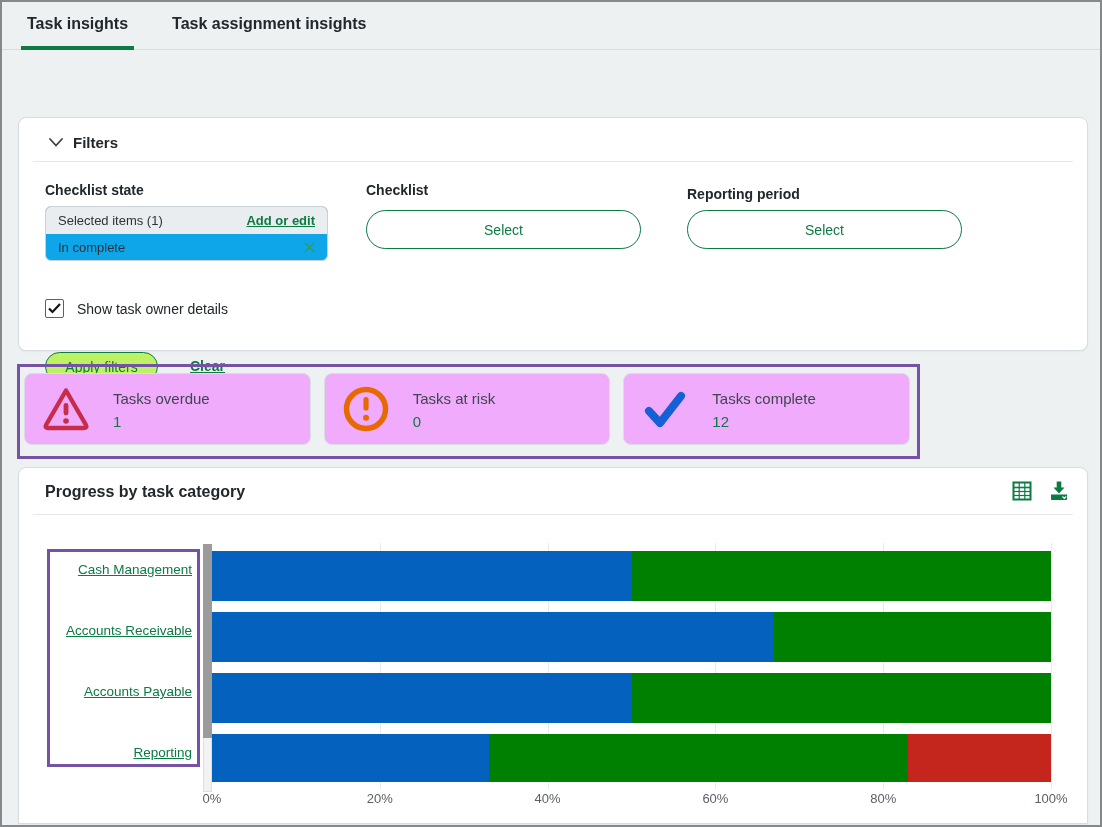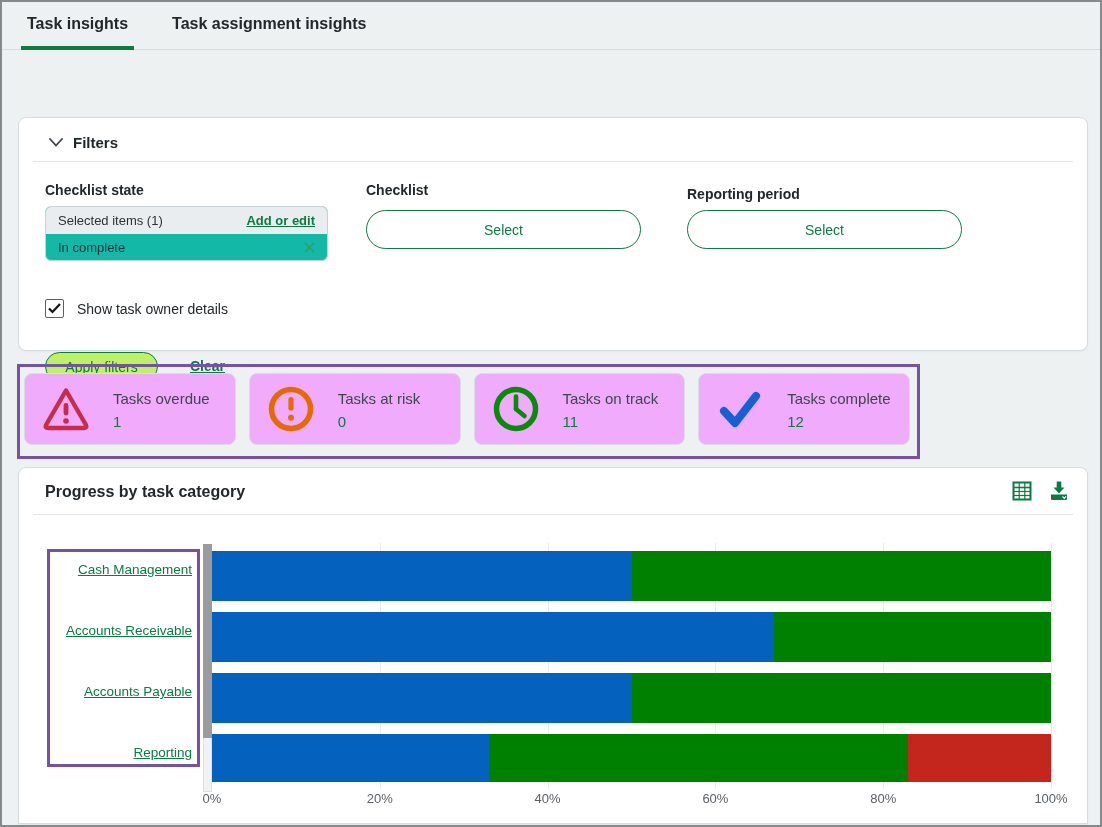--- a/index.html
+++ b/index.html
@@ -21,21 +21,21 @@
 
   
   .card{background:#fff; border:1px solid var(--card-border); border-radius:8px;
     box-shadow:0 1px 2px rgba(0,0,0,.04);}
   .filters-card{position:absolute; left:16px; top:70px; width:1070px; height:234px;margin-top:45px;}
   .filters-head{display:flex; align-items:center; gap:10px; padding:16px 14px 10px 30px;
     font-size:15px; font-weight:700; color:var(--text);}
   .filters-divider{border-top:1px solid #e3e7ea; margin:0 14px;}
   .field-label{position:absolute; font-size:14px; font-weight:700; color:var(--text);}
   .cs-box{position:absolute; left:26px; top:88px; width:283px; height:55px;
-    border:1px solid #c9d0d6; border-radius:6px; overflow:hidden; background:#14b8a6;}
+    border:1px solid #c9d0d6; border-radius:6px; overflow:hidden; background:#0ea5e9;}
   .cs-head{height:27px; background:#eaedef; display:flex; align-items:center;
     justify-content:space-between; padding:0 12px; font-size:13px; color:#2c3236;}
   .cs-row{height:27px; display:flex; align-items:center; justify-content:space-between;
     padding:0 12px; font-size:13px; color:#2c3236;}
   .link{color:var(--green); text-decoration:underline; cursor:pointer;}
   .pill{position:absolute; top:92px; width:275px; height:39px; border:1px solid var(--green);
     border-radius:20px; background:#fff; color:var(--green); font-size:14px;
     display:flex; align-items:center; justify-content:center; cursor:pointer;}
   .checkbox-row{position:absolute; left:26px; top:181px; display:flex; align-items:center; gap:13px;}
   .checkbox{width:19px; height:19px; border:1.5px solid #5a6066; border-radius:2px;
@@ -154,31 +154,20 @@
             <circle cx="25" cy="25" r="19.5" fill="none" stroke="currentColor" stroke-width="5.5"></circle>
             <rect x="22.4" y="13" width="5.2" height="13.5" rx="2.6" fill="currentColor"></rect>
             <circle cx="25" cy="33.8" r="3" fill="currentColor"></circle>
           </svg></span>
         <div class="sum-text">
           <div class="sum-label">Tasks at risk</div>
           <div class="sum-value">0</div>
         </div>
       </div>
       <div class="sum-card">
-        <span class="sum-icon" style="color: rgb(10, 138, 10);"><svg viewBox="0 0 50 50">
-            <circle cx="25" cy="25" r="19.5" fill="none" stroke="currentColor" stroke-width="5.5"></circle>
-            <line x1="25" y1="25" x2="25" y2="12.5" stroke="currentColor" stroke-width="4.6" stroke-linecap="round"></line>
-            <line x1="25" y1="25" x2="33.5" y2="32" stroke="currentColor" stroke-width="4.6" stroke-linecap="round"></line>
-          </svg></span>
-        <div class="sum-text">
-          <div class="sum-label">Tasks on track</div>
-          <div class="sum-value">11</div>
-        </div>
-      </div>
-      <div class="sum-card">
         <span class="sum-icon" style="color: rgb(21, 96, 212);"><svg viewBox="0 0 50 50">
             <polyline points="9,27 20,39 41,12" fill="none" stroke="currentColor" stroke-width="8" stroke-linecap="round" stroke-linejoin="round"></polyline>
           </svg></span>
         <div class="sum-text">
           <div class="sum-label">Tasks complete</div>
           <div class="sum-value">12</div>
         </div>
       </div>
     </div>
 

